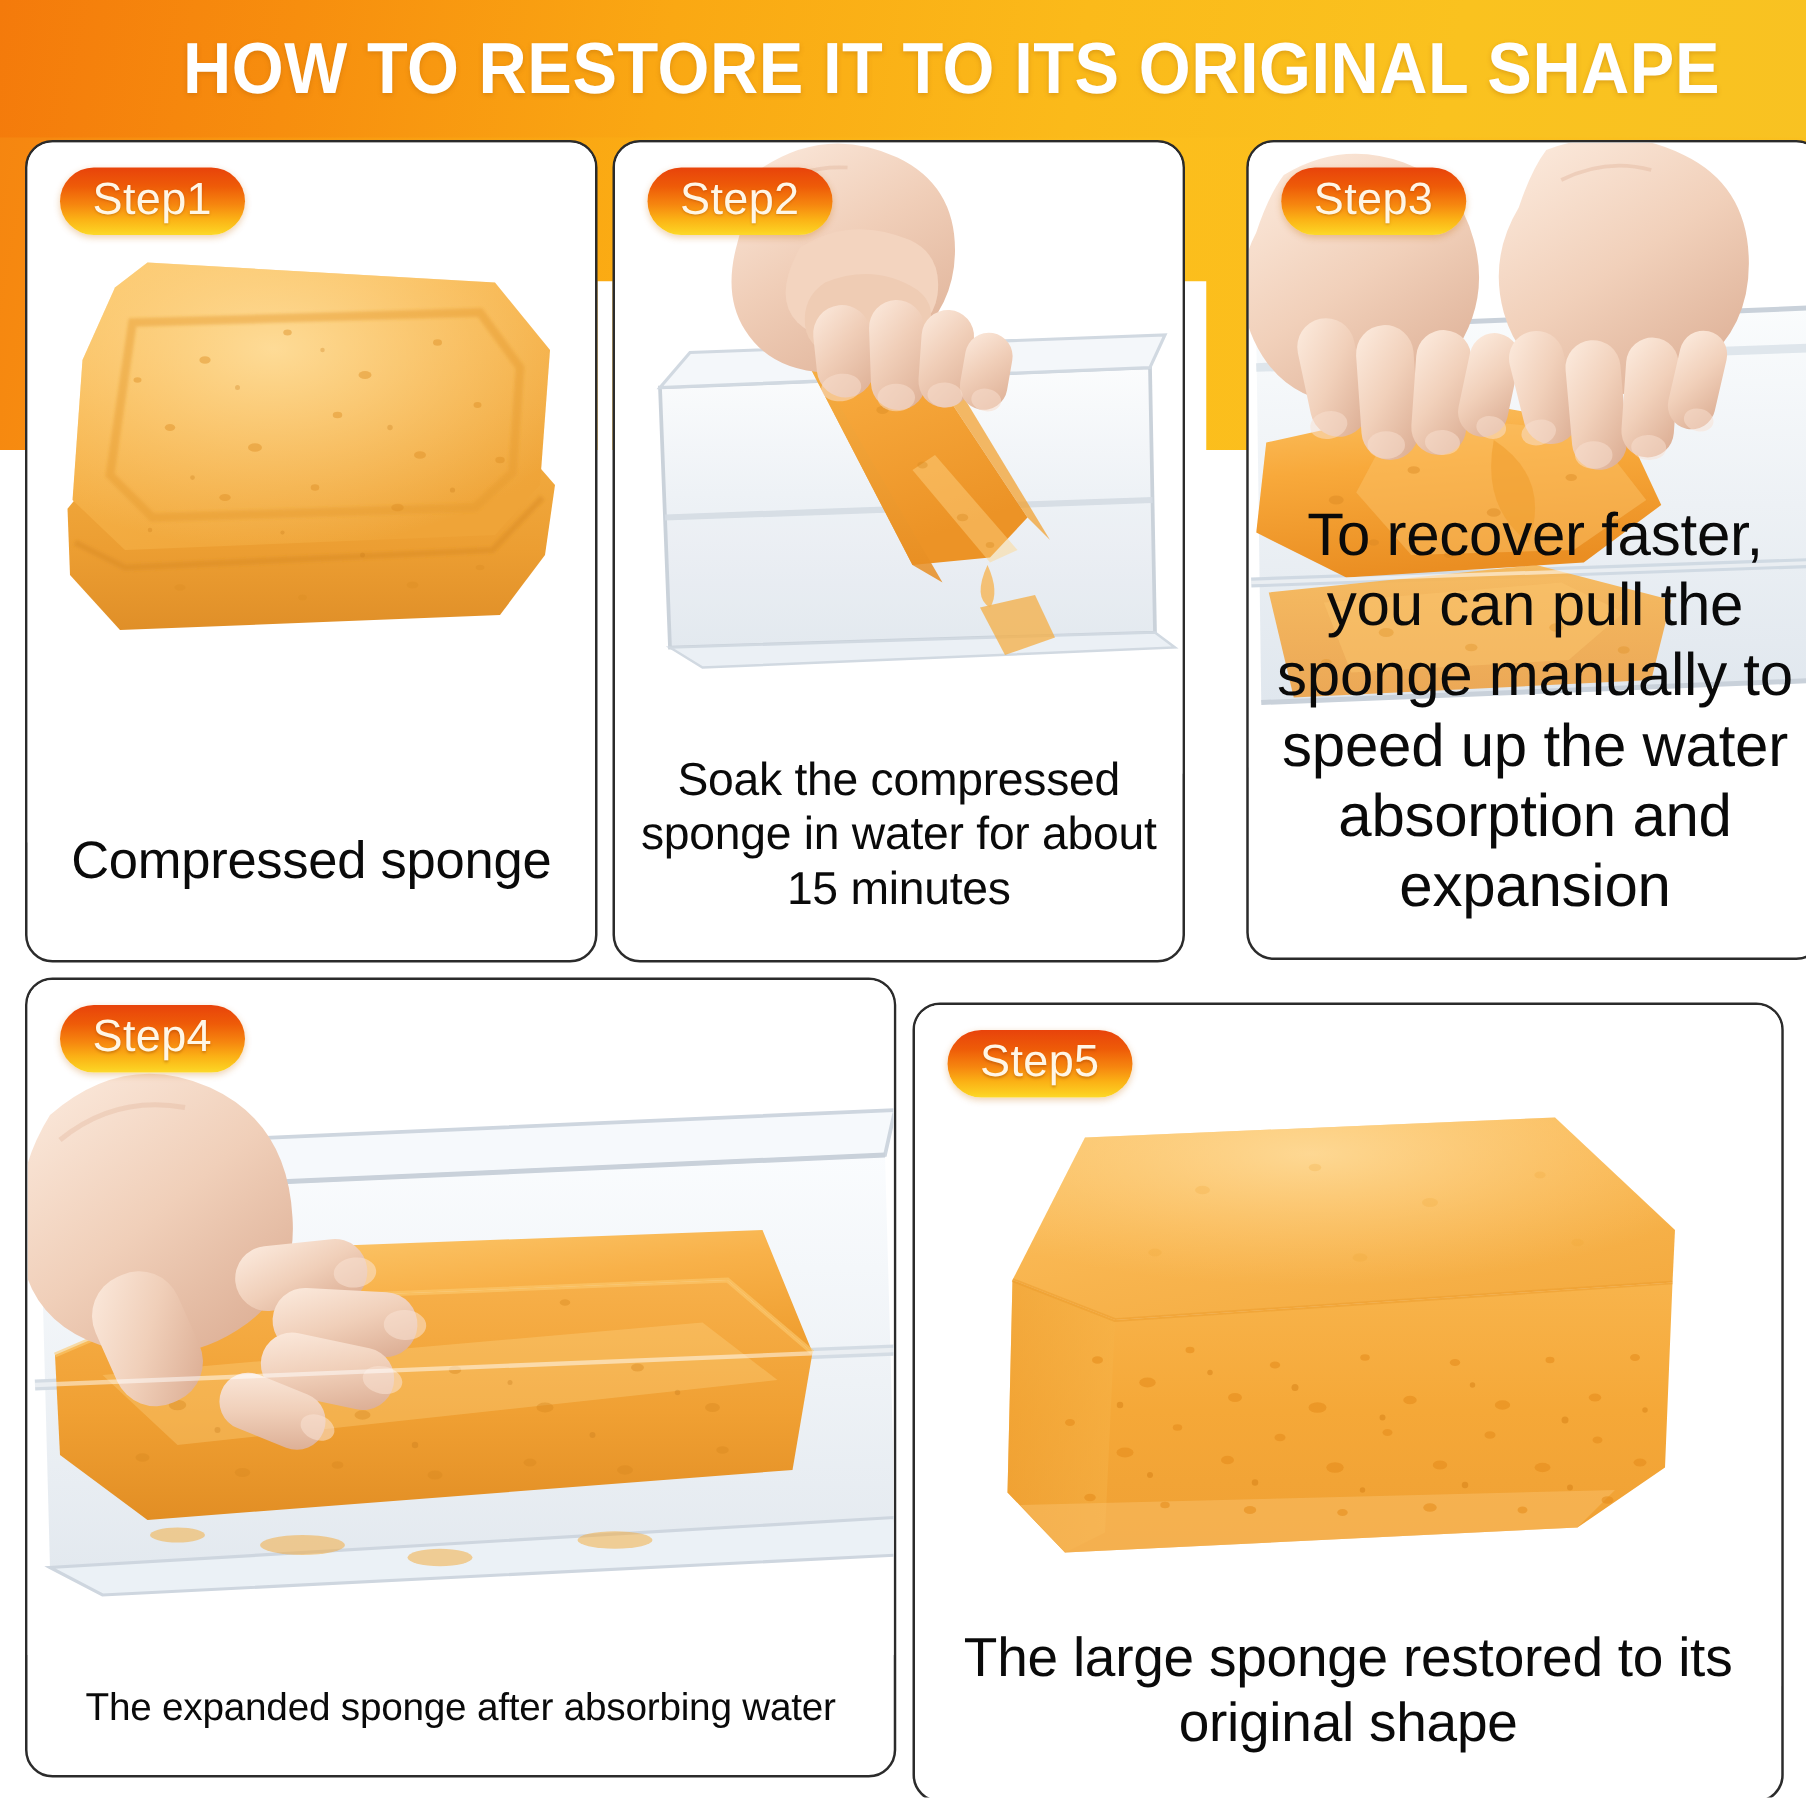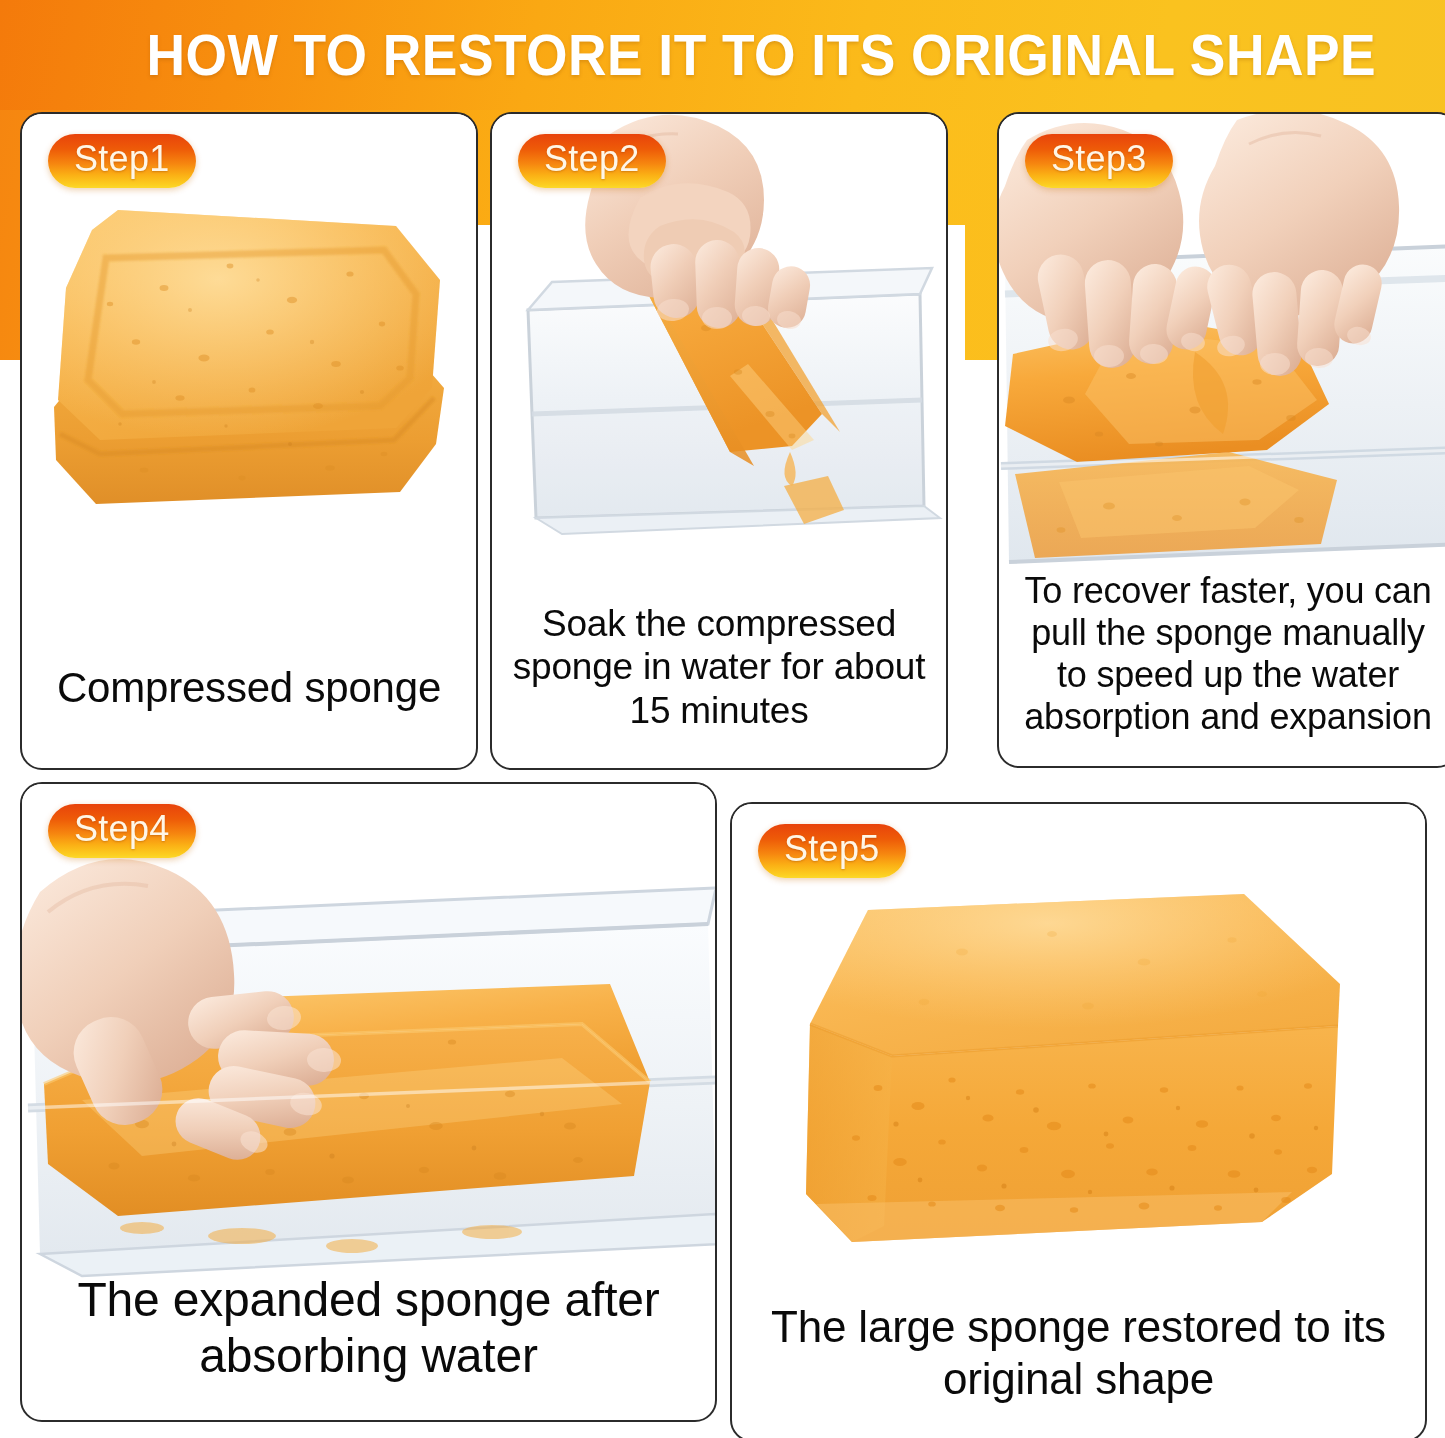--- a/index.html
+++ b/index.html
@@ -110,22 +110,22 @@
     position: absolute;
     left: 14px; right: 14px;
     text-align: center;
     color: #0a0a0a;
     font-size: 37px;
     line-height: 1.17;
     letter-spacing: -0.2px;
   }
   .cap-1 { bottom: 56px; font-size: 42px; }
   .cap-2 { bottom: 36px; font-size: 37px; }
-  .cap-3 { bottom: 28px; font-size: 36px; }
-  .cap-4 { bottom: 36px; font-size: 48px; }
+  .cap-3 { bottom: 28px; font-size: 48px; }
+  .cap-4 { bottom: 36px; font-size: 31px; }
   .cap-5 { bottom: 36px; font-size: 44px; }
 
   
   .sponge-flat {
     position: absolute;
     left: 22px;
     top: 78px;
     width: 410px;
     height: 330px;
   }

